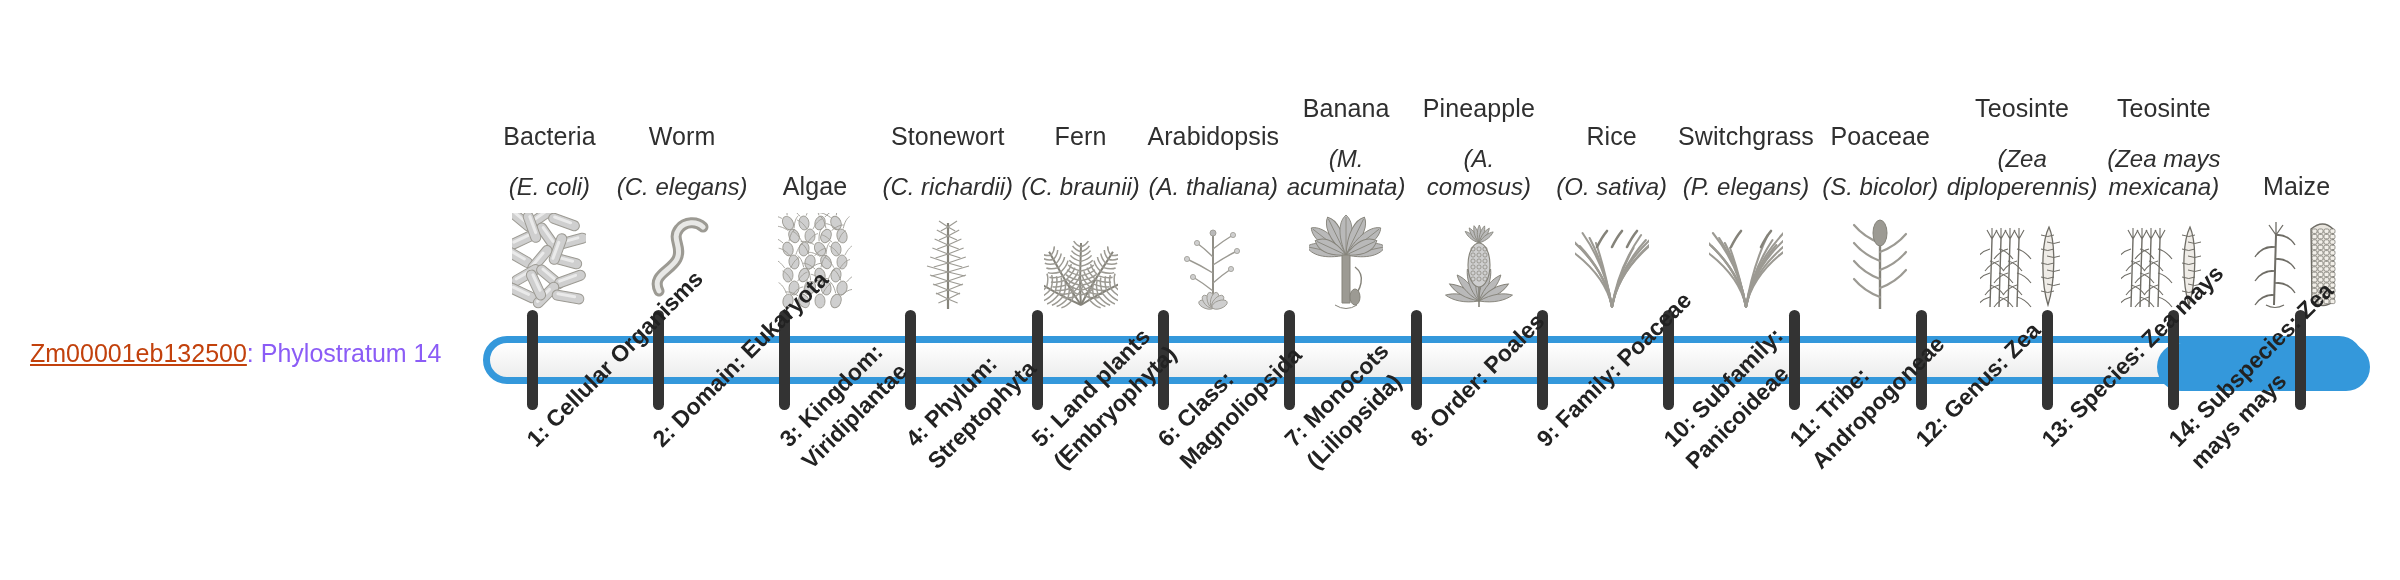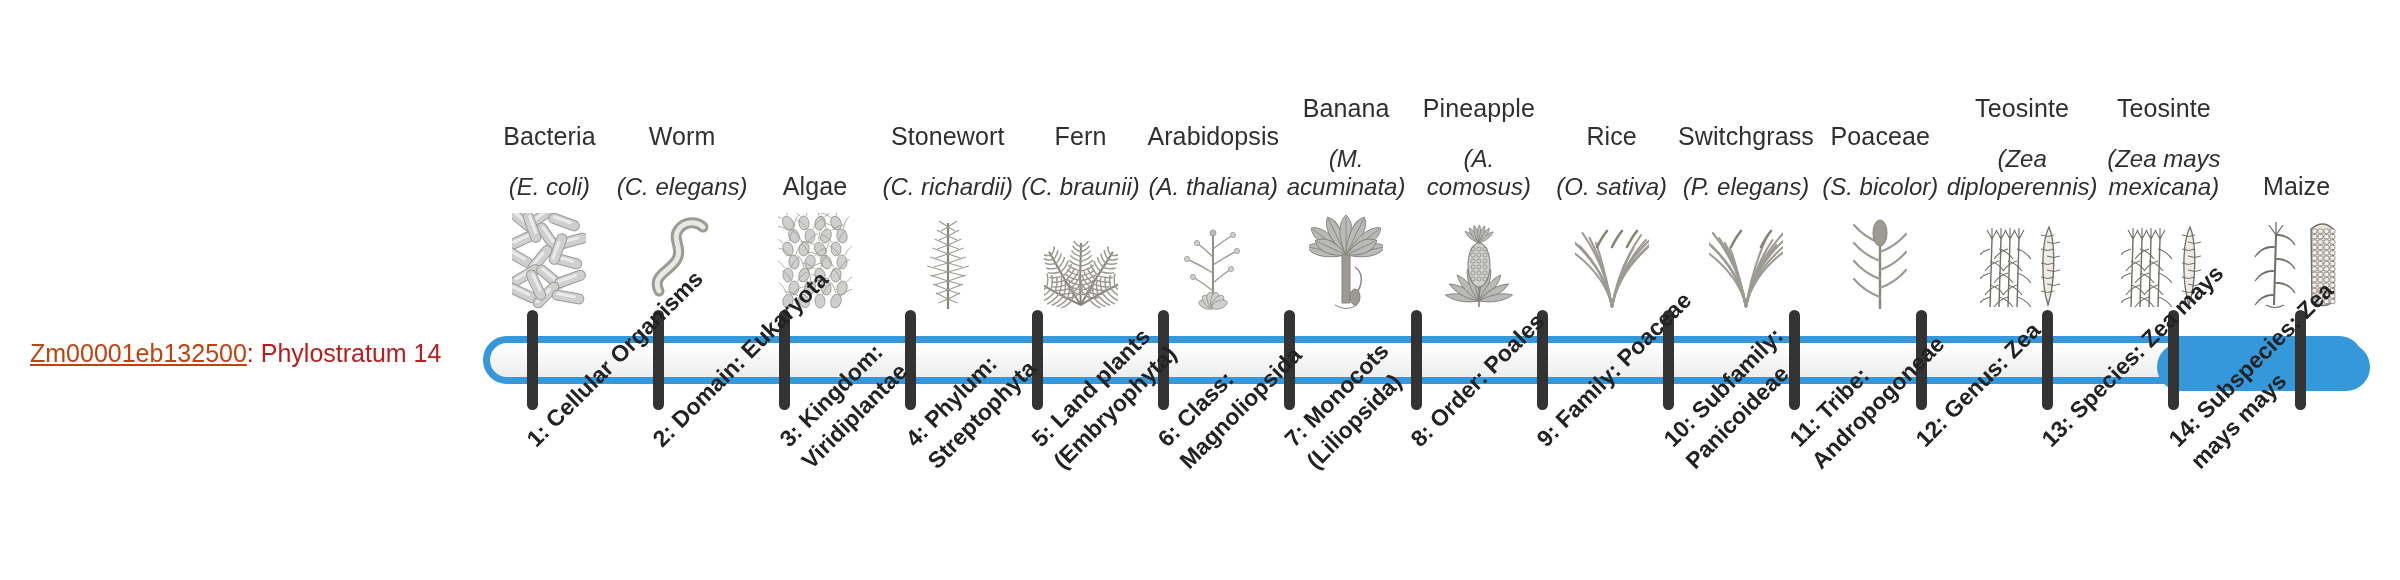--- a/index.html
+++ b/index.html
@@ -77,21 +77,21 @@
     font-size: 25px;
     line-height: 30px;
     white-space: nowrap;
   }
   #gene-link {
     color: #c2410c;
     text-decoration: underline;
     cursor: pointer;
   }
   #gene-suffix {
-    color: #b91c1c;
+    color: #8b5cf6;
   }
 
   
   #track-area {
     position: absolute;
     left: 483px;
     top: 336px;
     width: 1880px;
     height: 48px;
   }

